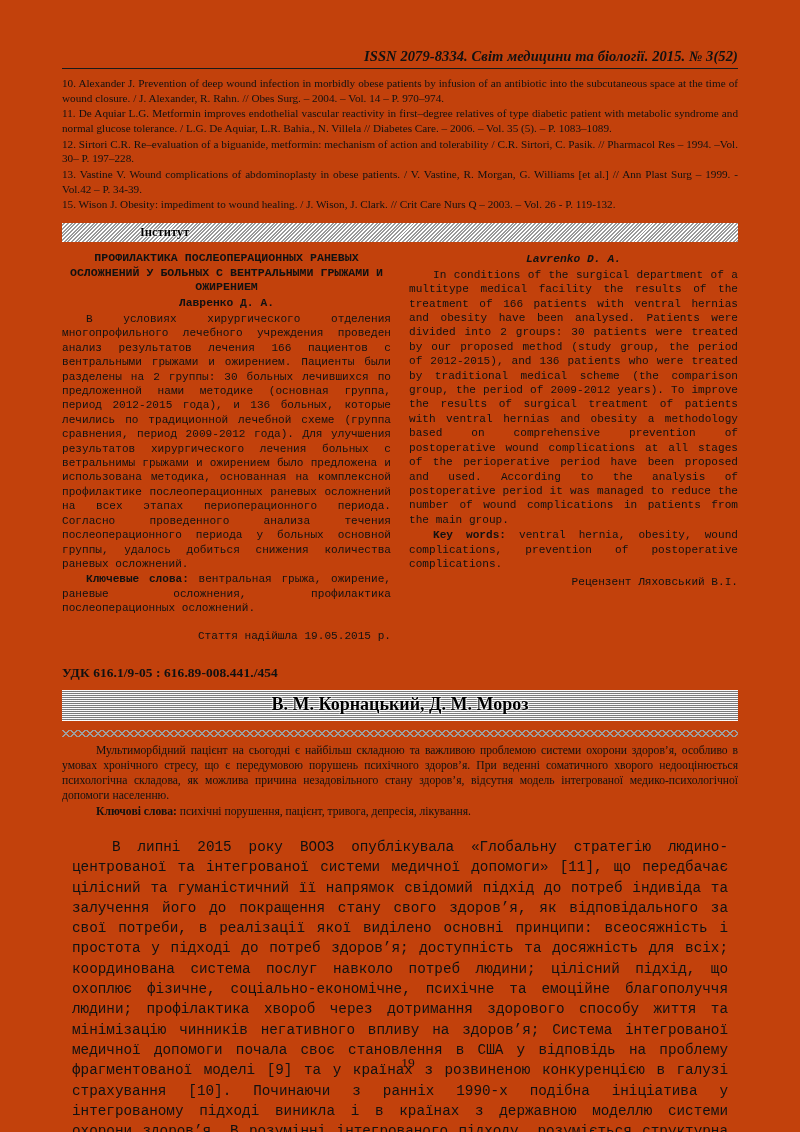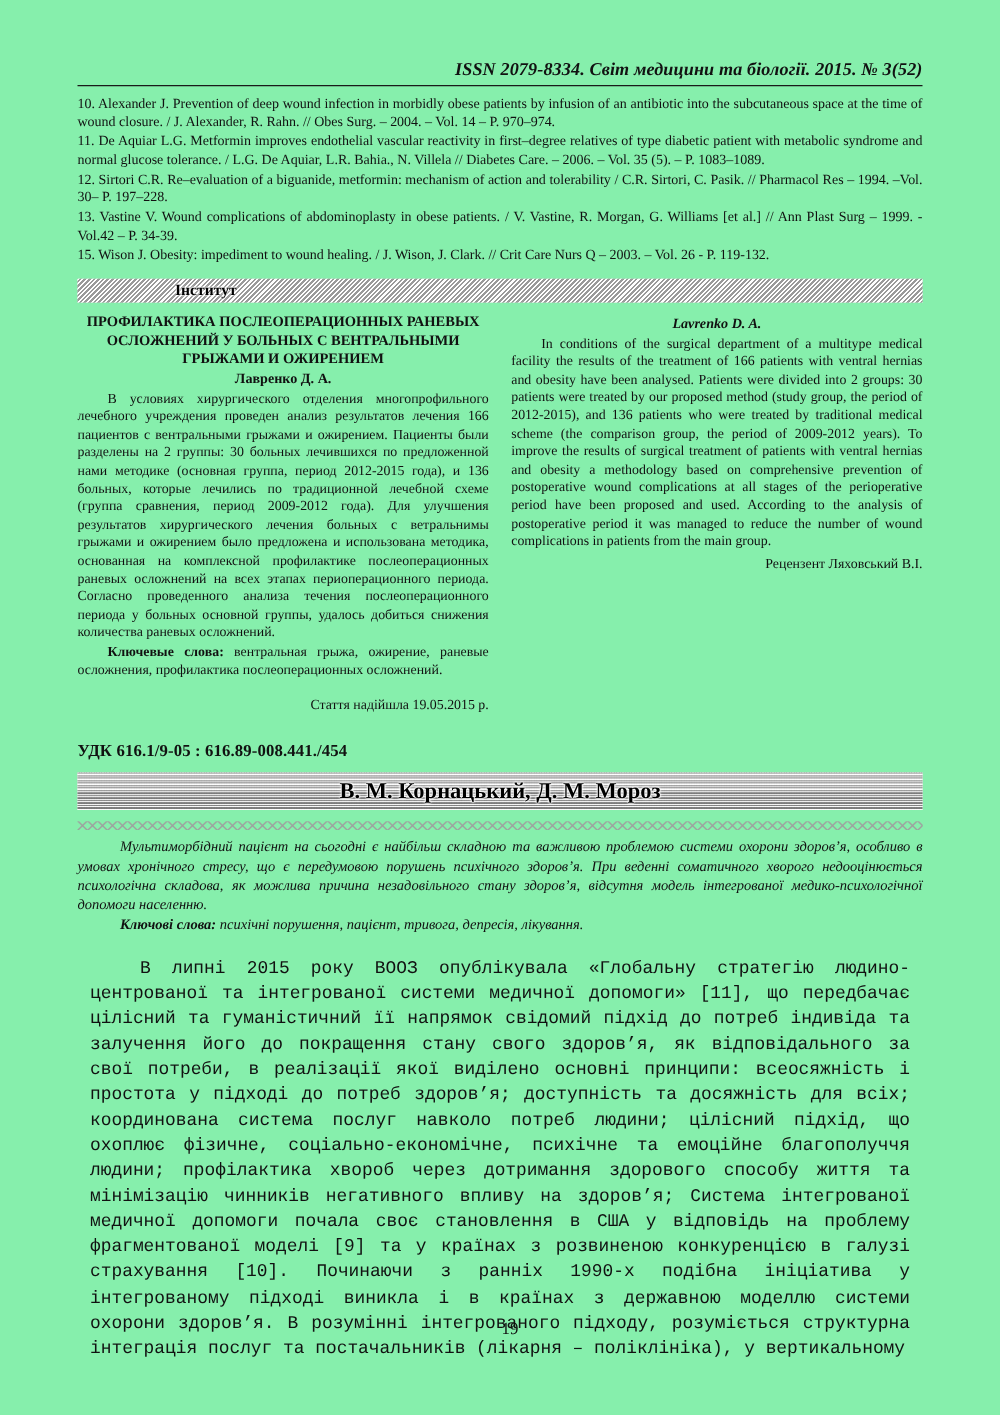--- a/index.html
+++ b/index.html
@@ -10,21 +10,21 @@
   }
   body {
     font-family: "Liberation Serif", "DejaVu Serif", serif;
     color: #111111;
   }
   .page {
     position: relative;
     width: 800px;
     height: 1132px;
     margin: 0 auto;
-    background: #86efac;
+    background: #c2410c;
     overflow: hidden;
     box-sizing: border-box;
   }
   .content {
     position: absolute;
     left: 62px;
     top: 0;
     width: 676px;
   }
 
@@ -75,20 +75,21 @@
   
   .abstracts {
     display: flex;
     gap: 18px;
     margin-top: 9px;
   }
   .abs-col {
     width: 329px;
     font-size: 11.1px;
     line-height: 1.30;
+    font-family: Liberation Mono, monospace;
   }
   .abs-title {
     text-align: center;
     font-weight: bold;
     font-size: 11.6px;
     line-height: 1.27;
     text-transform: uppercase;
   }
   .abs-title.italic {
     font-style: italic;
@@ -171,21 +172,21 @@
       linear-gradient(-45deg, transparent 44%, #9e9e9e 44%, #9e9e9e 56%, transparent 56%);
   }
 
   
   .summary {
     font-size: 11.6px;
     line-height: 1.32;
     text-align: justify;
     text-indent: 34px;
   }
-  .summary p { margin: 0; font-style: italic; }
+  .summary p { margin: 0; }
   .summary .kw { text-indent: 34px; }
   .summary .kw b { font-weight: bold; }
 
   
   .body-text {
     margin-top: 18px;
     font-size: 14.3px;
     line-height: 1.42;
     text-align: justify;
     text-indent: 40px;
@@ -233,20 +234,23 @@
           <b>Ключевые слова:</b><span> вентральная грыжа, ожирение, раневые осложнения, профилактика послеоперационных осложнений.</span>
         </div>
         <div class="abs-foot">Стаття надійшла 19.05.2015 р.</div>
       </div>
 
       <div class="abs-col">
         <div class="abs-author italic">Lavrenko D. A.</div>
         <div class="abs-body">
           <p>In conditions  of the surgical department of a multitype medical facility the results of the treatment of 166 patients with ventral hernias and obesity have been analysed. Patients were divided into 2 groups: 30 patients were treated by our proposed method (study group, the period of 2012-2015), and 136 patients who were treated by traditional medical scheme (the comparison group, the period of 2009-2012 years). To improve the results of surgical treatment of patients with ventral hernias and obesity a methodology based on comprehensive prevention of postoperative wound complications at all stages of the perioperative period have been proposed and used. According to the analysis of postoperative period it was managed to reduce the number of wound complications in patients from the main group.</p>
         </div>
+        <div class="abs-keywords">
+          <b>Key words:</b><span> ventral hernia, obesity, wound complications, prevention of postoperative complications.</span>
+        </div>
         <div class="abs-foot tight">Рецензент Ляховський В.І.</div>
       </div>
 
     </div>
 
     <div class="udc">УДК 616.1/9-05 : 616.89-008.441./454</div>
 
     <div class="band-authors">
       <div>В. М. Корнацький, Д. М. Мороз</div>
     </div>

